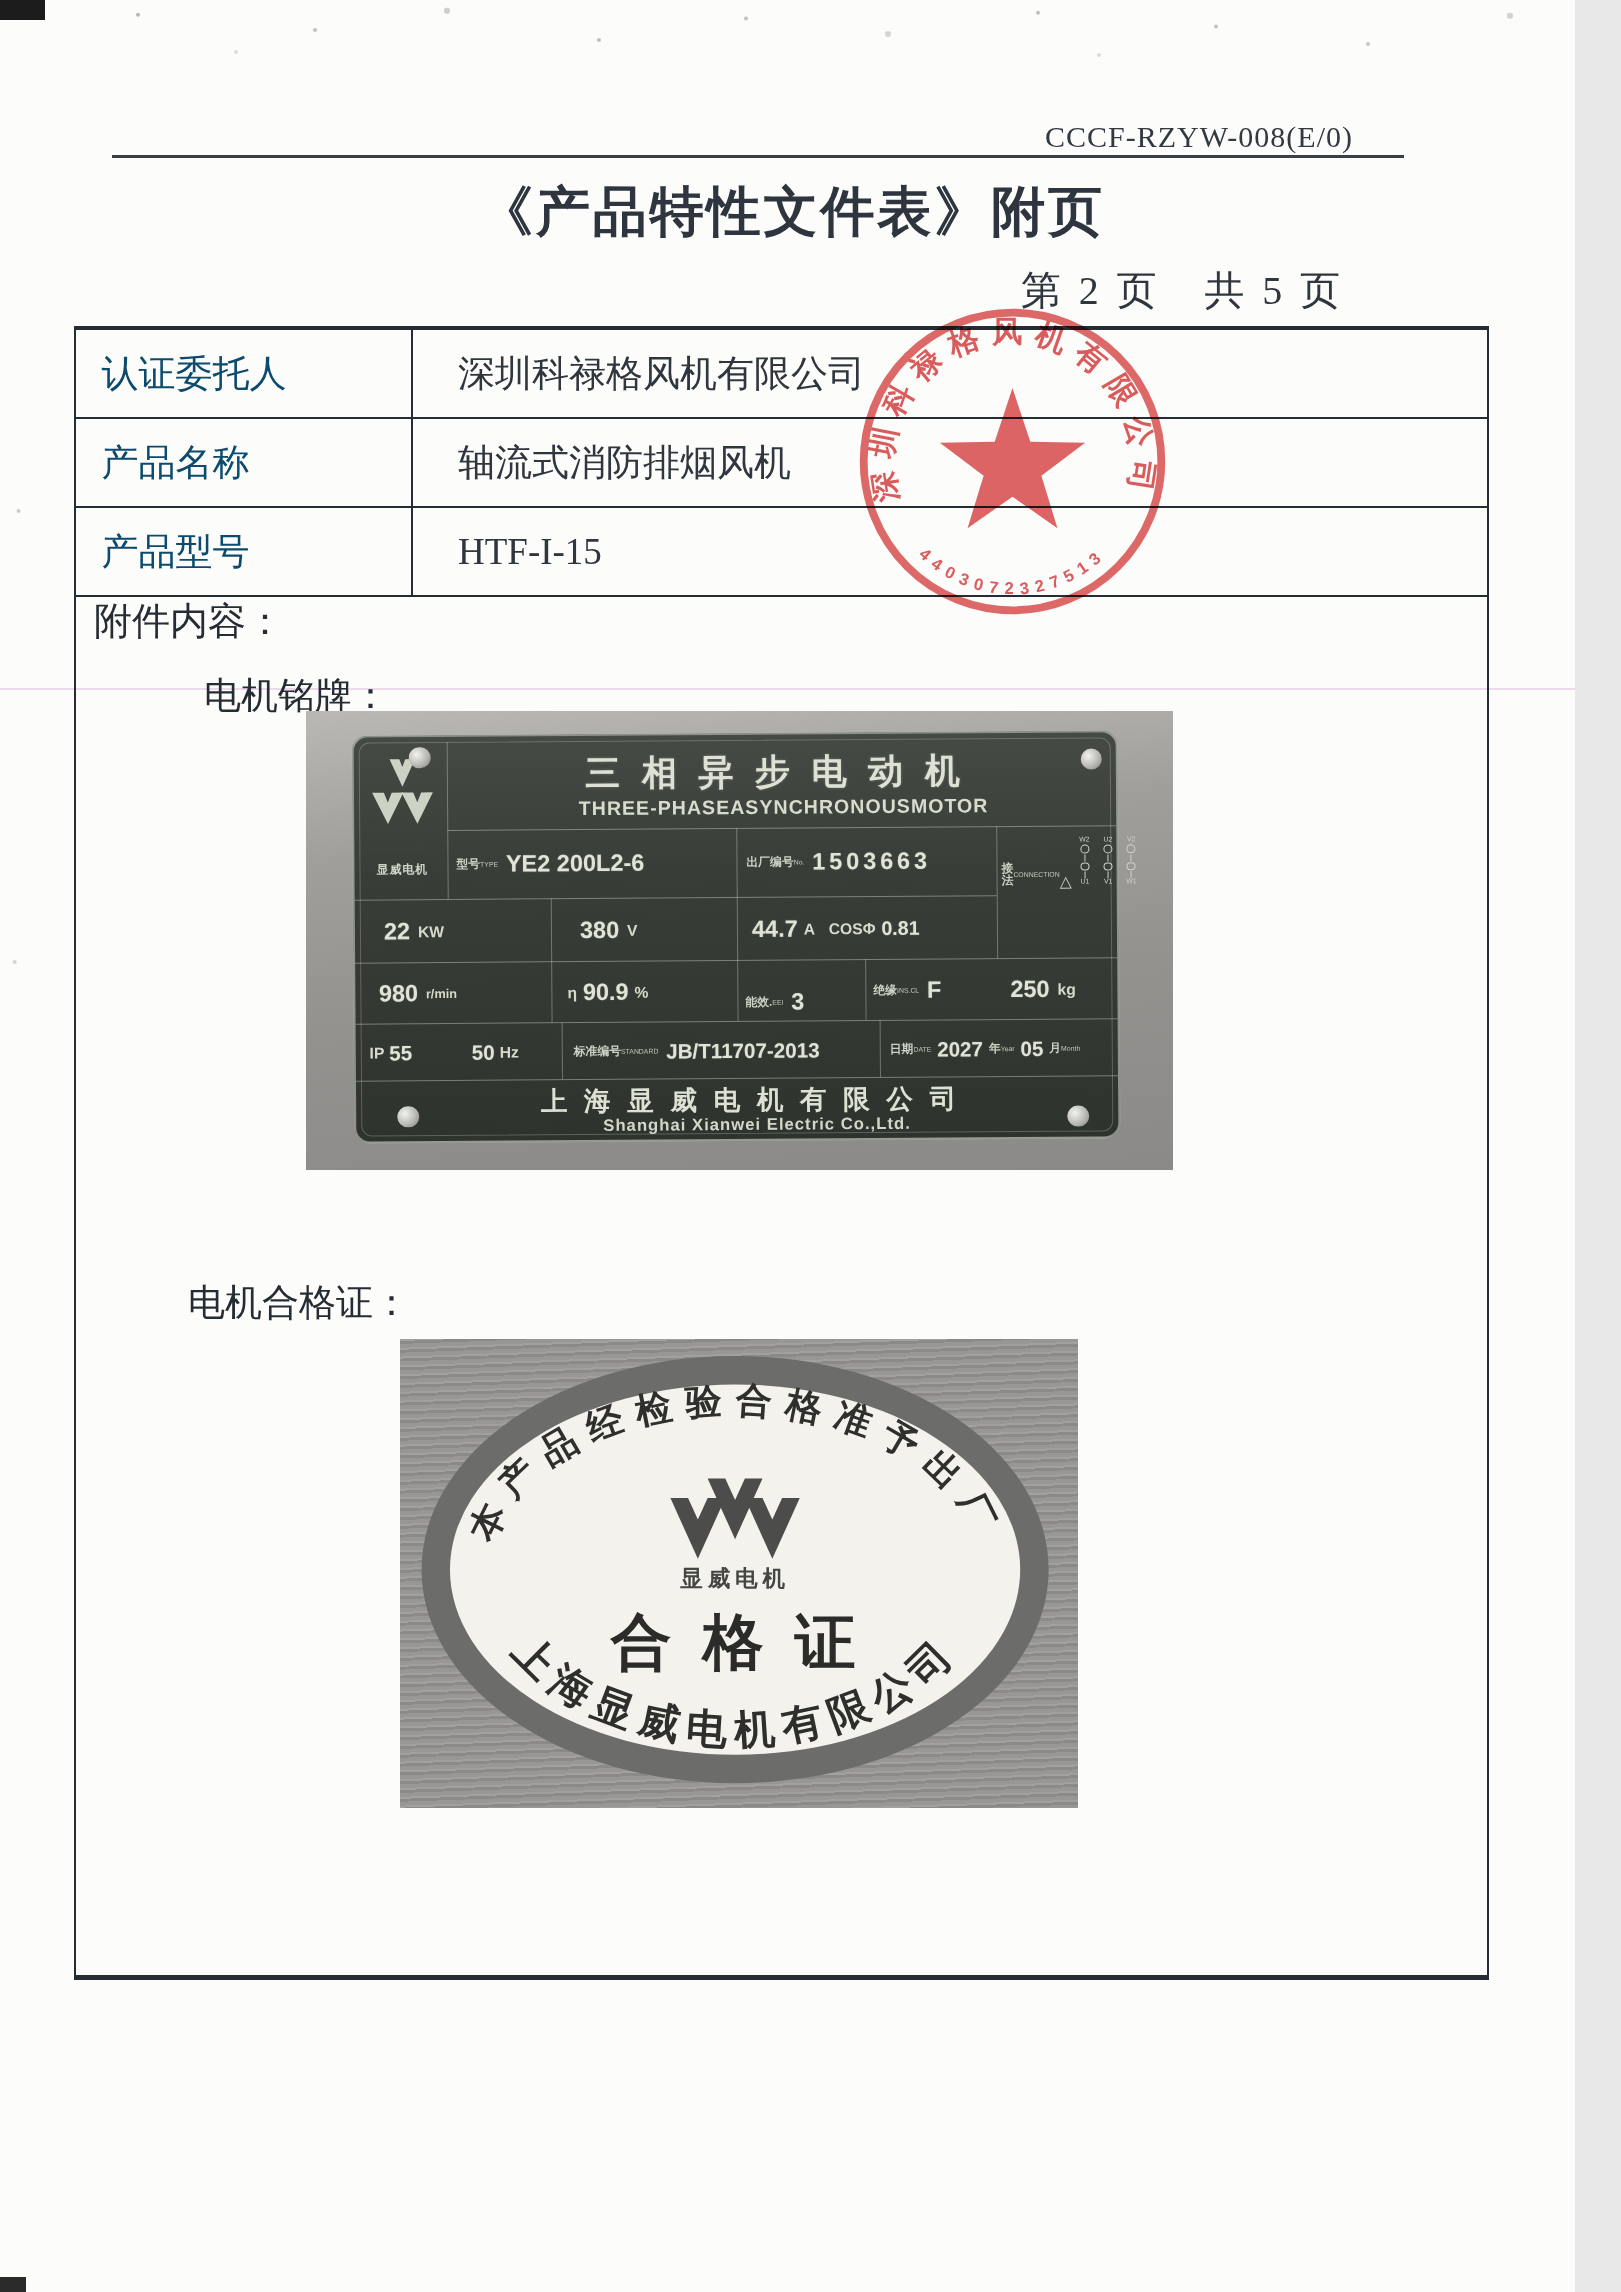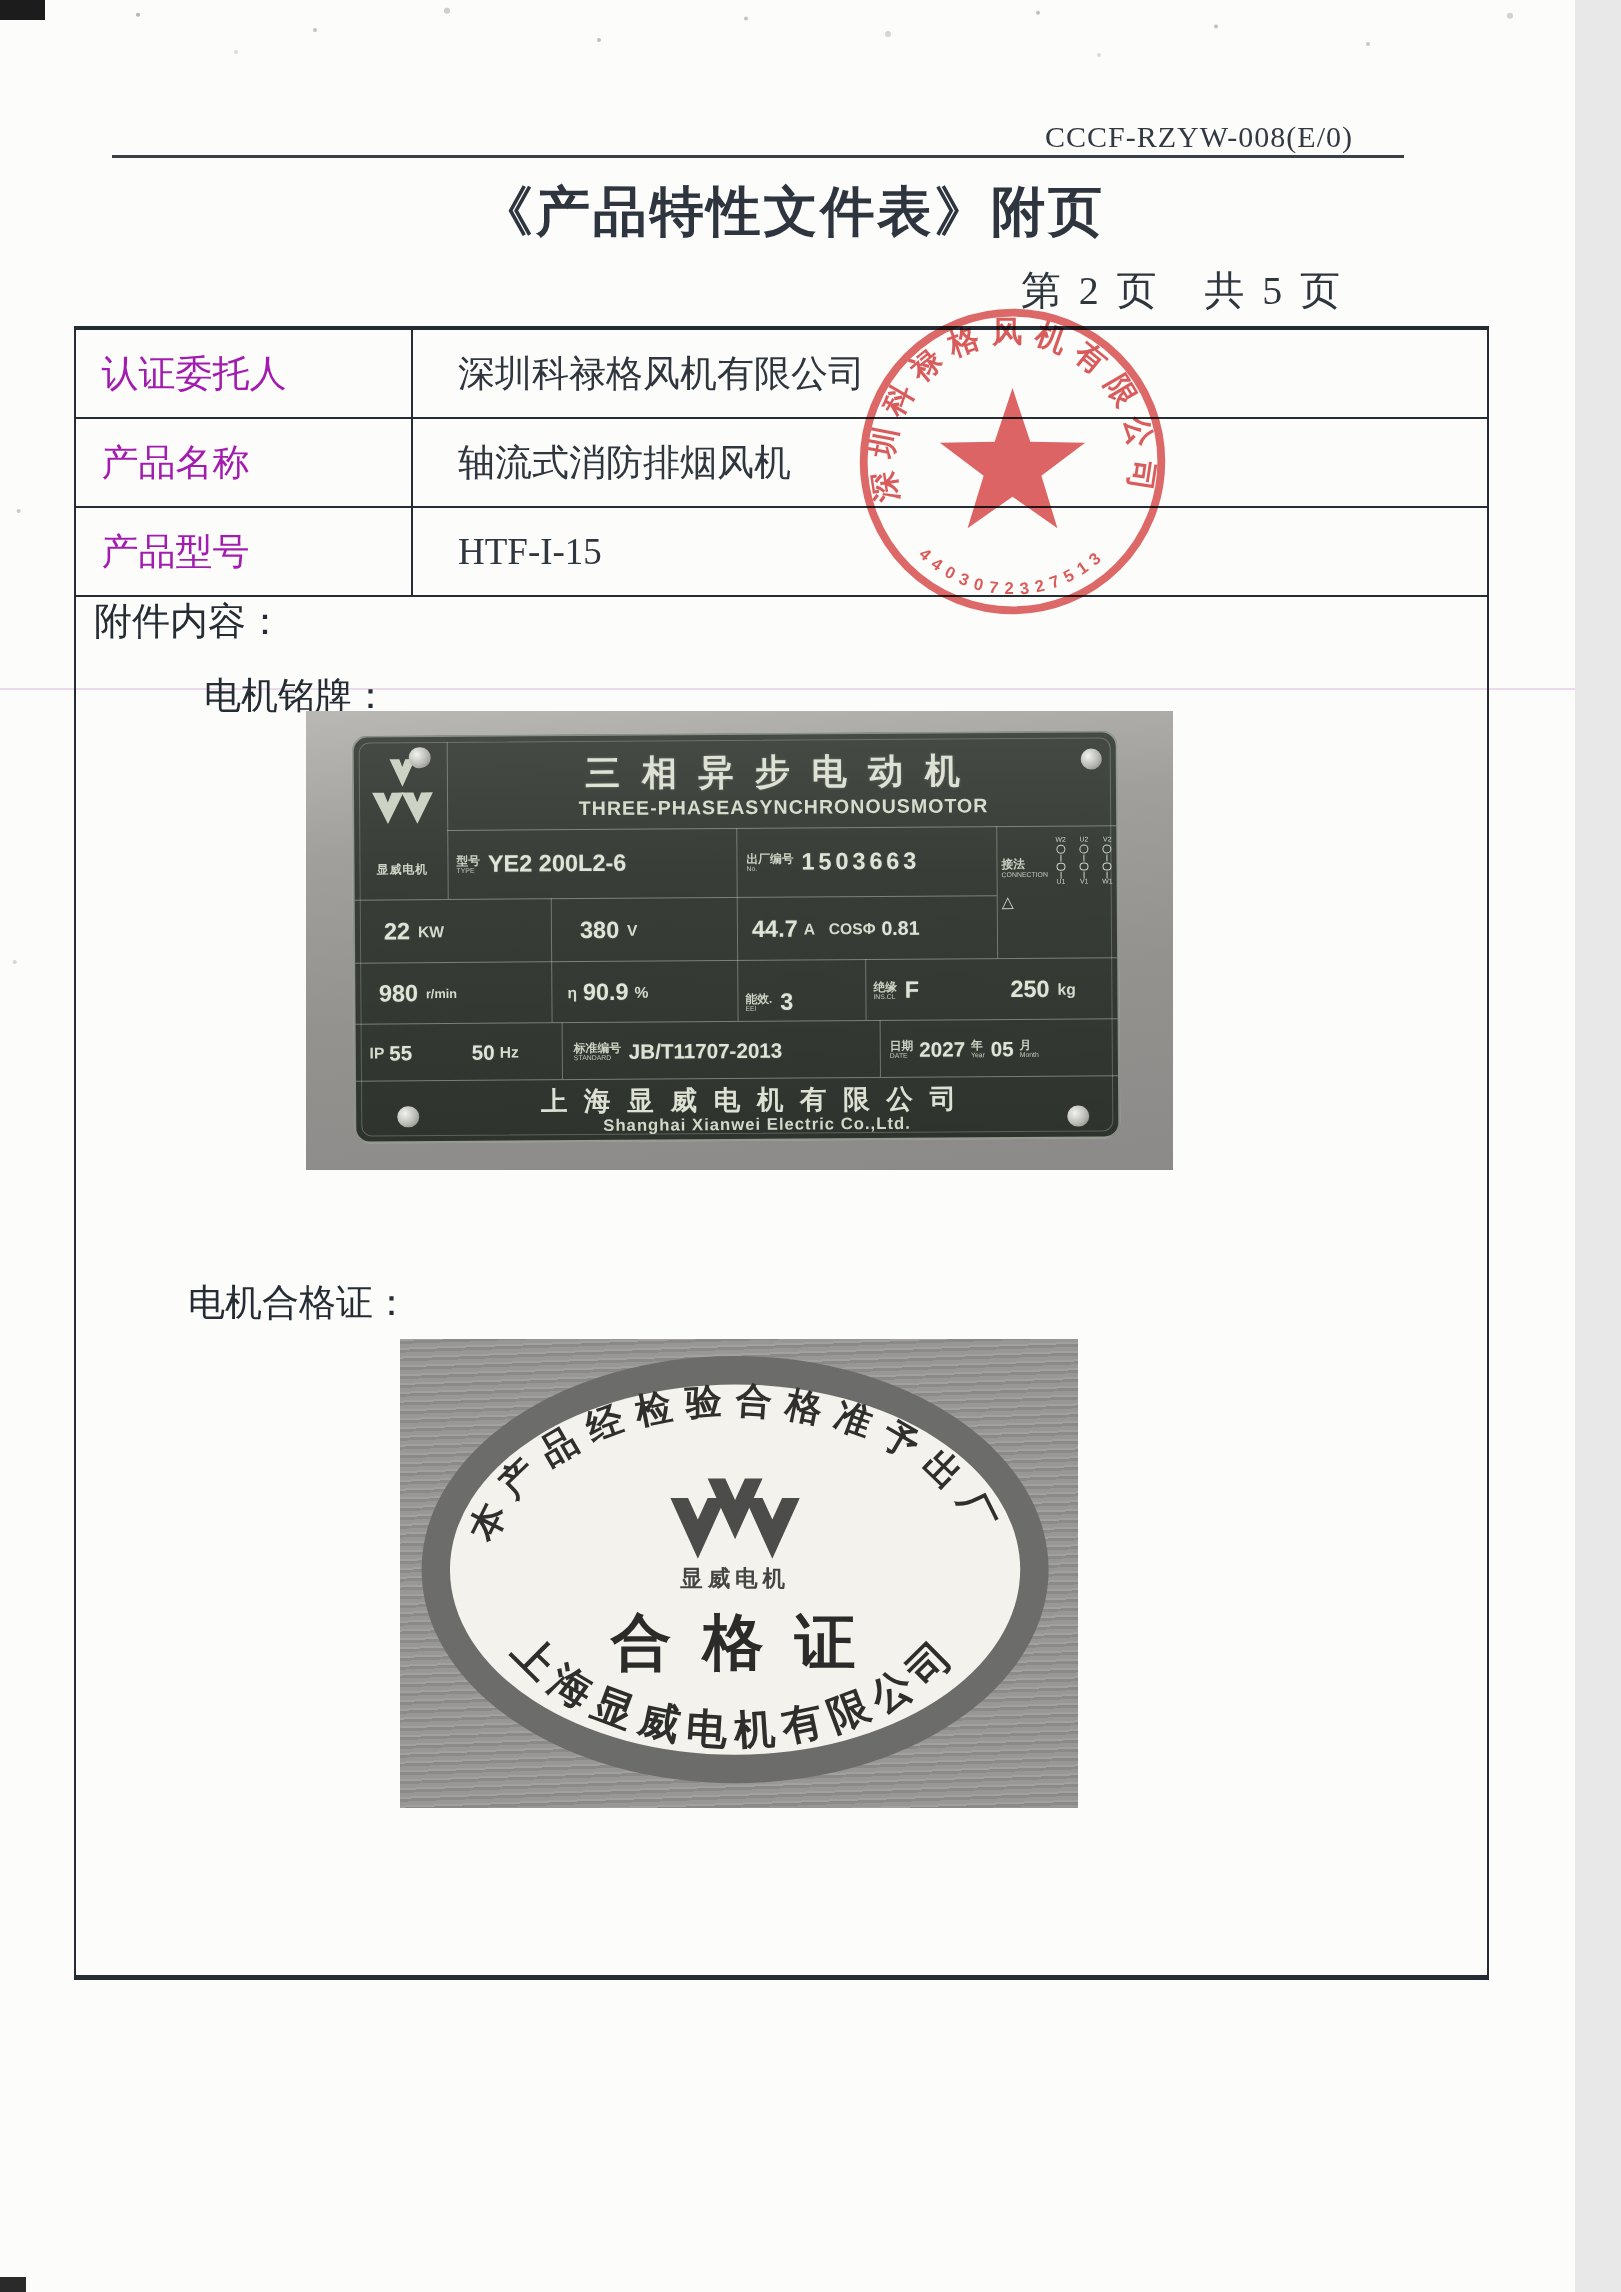--- a/index.html
+++ b/index.html
@@ -27,21 +27,21 @@
   .header-rule{left:112px;top:155px;width:1292px;height:2.9px;background:#3a4047;}
   .page-title{left:0;right:39px;top:176px;text-align:center;font-size:54px;font-weight:bold;
               color:#2e353f;letter-spacing:2.9px;padding-left:48px;}
   .page-indicator{left:1021px;top:263px;font-size:40px;color:#30363d;letter-spacing:3.9px;font-family:Liberation Serif, serif;}
 
   
   .big-box{left:74px;top:326px;width:1415px;height:1654px;border:2.9px solid #262c33;
            border-top-width:4.9px;border-bottom-width:5.9px;box-sizing:border-box;background:transparent;}
   .info-row{display:flex;height:87px;border-bottom:2px solid #262c33;}
   .info-label{width:337px;border-right:2px solid #262c33;display:flex;align-items:center;
-              padding-left:25.5px;box-sizing:border-box;font-size:37px;color:#a21caf;}
+              padding-left:25.5px;box-sizing:border-box;font-size:37px;color:#0c4a6e;}
   .info-value{flex:1;display:flex;align-items:center;padding-left:45px;
               font-family:"Liberation Serif","DejaVu Serif",serif;font-size:37px;color:#30363e;}
   .attach-label{left:94px;top:596px;font-size:38px;color:#262c33;}
   .sub-label{font-size:37px;color:#262c33;}
   .nameplate-caption{left:204px;top:671px;}
   .cert-caption{left:188px;top:1278px;}
 
   
   .stamp{left:849px;top:298px;width:327px;height:327px;mix-blend-mode:multiply;opacity:.9;}
 
@@ -57,21 +57,21 @@
   .np-line{position:absolute;background:rgba(210,216,202,.45);}
   .np-cellline{position:absolute;width:1px;background:rgba(210,216,202,.40);}
   .np-title-cn{position:absolute;left:93px;top:13.7px;width:673px;text-align:center;
                font-size:35px;font-weight:bold;letter-spacing:21.6px;color:#dde2d4;
                text-shadow:0 0 2.9px rgba(255,255,255,.25);}
   .np-title-en{position:absolute;left:93px;top:61px;width:673px;text-align:center;
                font-size:19.6px;font-weight:bold;letter-spacing:1px;color:#d7dccd;}
   .np-logo{position:absolute;left:13.7px;top:15.7px;width:69px;text-align:center;}
   .np-brand{position:absolute;left:5.9px;top:125px;width:84px;text-align:center;font-size:11.8px;
             font-weight:bold;letter-spacing:1px;color:#cfd5c6;}
-  .np-pair{display:inline-flex;flex-direction:column;align-items:flex-start;line-height:1.05;}
+  .np-pair{display:inline-flex;flex-direction:row;align-items:center;line-height:1.05;}
   .np-lcn{font-size:11.8px;font-weight:bold;color:#ccd2c3;}
   .np-len{font-size:6.9px;color:#c3c9ba;}
   .np-val{font-size:23.5px;font-weight:bold;color:#dfe4d6;text-shadow:0 0 2px rgba(255,255,255,.2);}
   .np-unit{font-size:15.7px;font-weight:bold;color:#d5dacb;}
   .np-cell{position:absolute;display:flex;align-items:center;gap:7.8px;}
   .term-col{display:flex;flex-direction:column;align-items:center;line-height:1;}
   .term-lbl{font-size:6.9px;color:#cfd5c6;}
   .term-glyph{width:6.9px;height:6.9px;border:1px solid #cfd5c6;border-radius:50%;margin:1px 0;}
   .term-stem{width:1px;height:6.9px;background:#cfd5c6;}
   .np-footer-cn{position:absolute;left:59px;right:19.6px;top:347px;text-align:center;font-size:26.5px;

